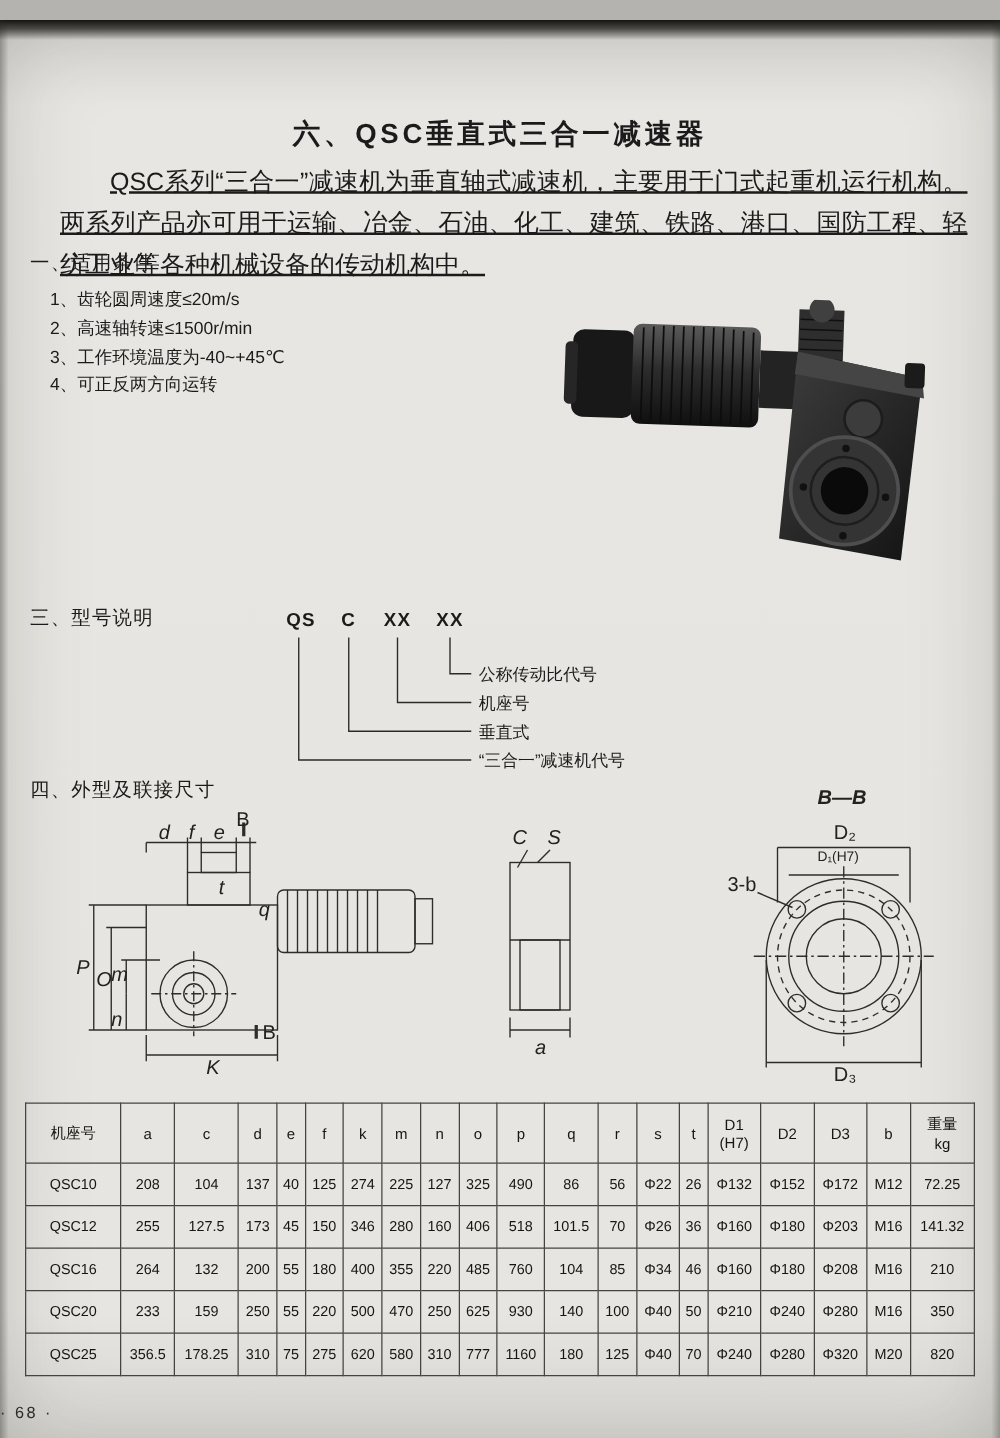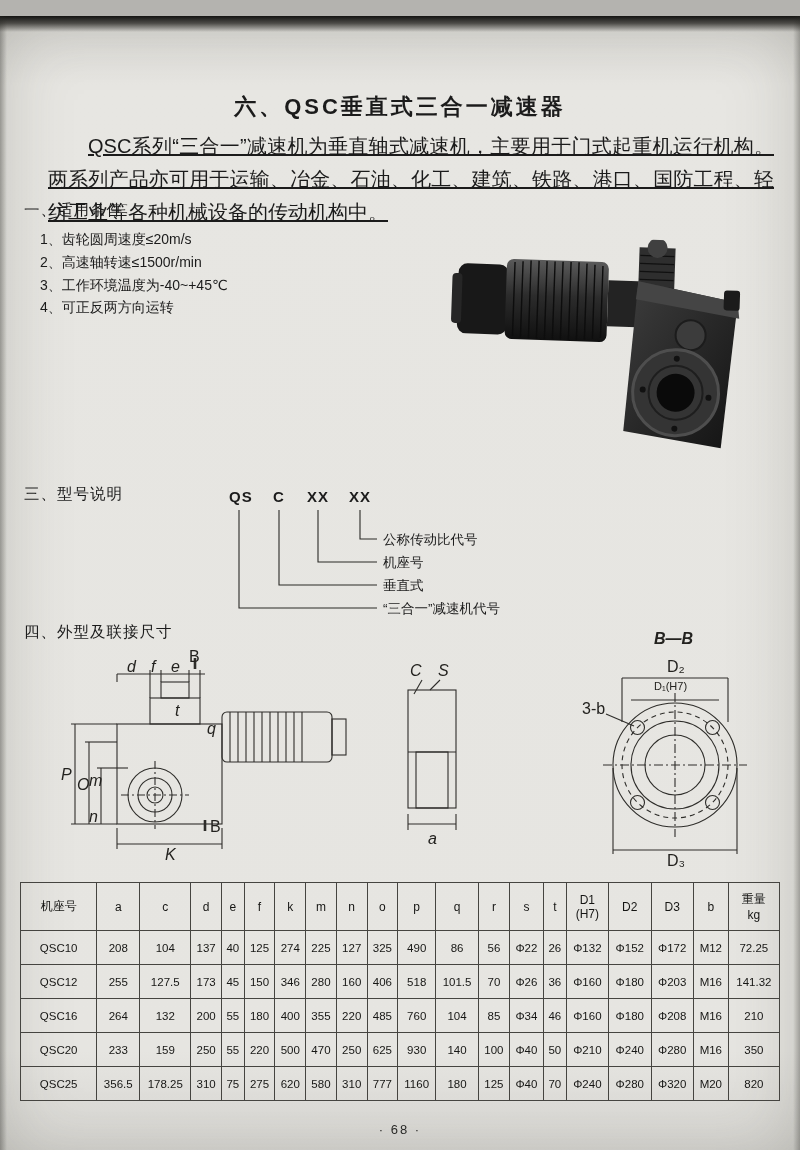--- a/index.html
+++ b/index.html
@@ -50,21 +50,21 @@
   .drawing-right{left:570px;top:614px;width:210px;height:245px;}
   .section-view-label{position:absolute;left:84px;top:0;font-size:13px;font-weight:bold;font-style:normal;}
 
   .dim-table{position:absolute;top:866px;left:20px;width:760px;border-collapse:collapse;
     font-size:11.5px;text-align:center;color:#161614;}
   .dim-table th,.dim-table td{border:1px solid #454440;padding:0 2px;height:34px;
     font-weight:normal;white-space:nowrap;}
   .dim-table thead th{height:48px;font-size:12px;}
   .dim-table td:first-child,.dim-table th:first-child{min-width:60px;}
 
-  .footer{position:absolute;top:1106px;left:0;right:0;text-align:center;
+  .footer{position:absolute;top:1106px;left:0;right:0;
     font-size:13px;letter-spacing:2px;color:#2a2a28;}
 
   svg{display:block;}
 </style>
 </head>
 <body>
 
 <div class="page">
   <div class="edge-top"></div>
   <div class="edge-bottom"></div>

